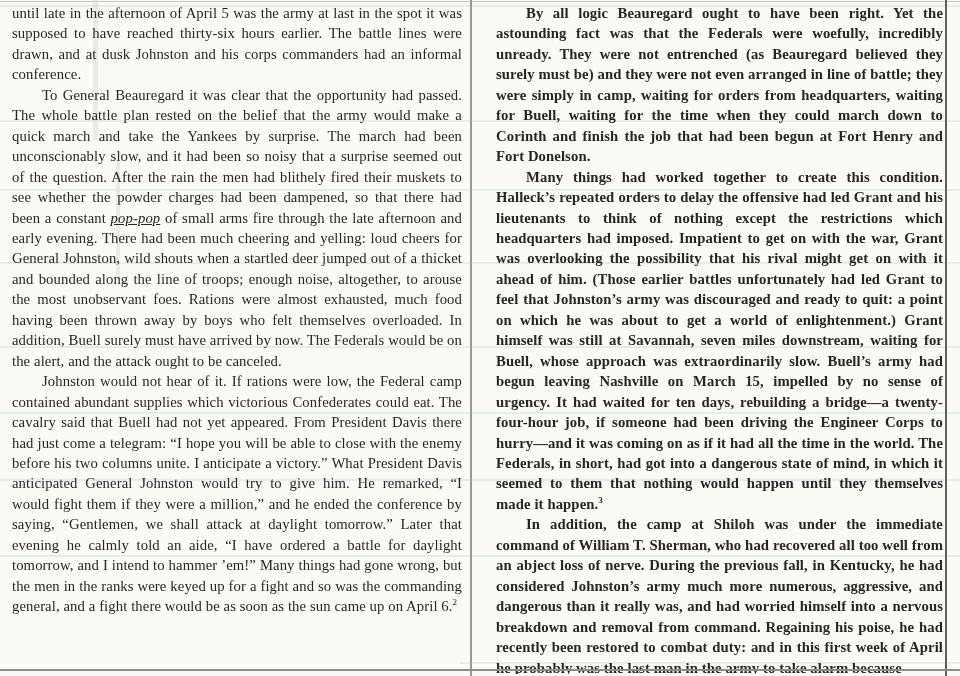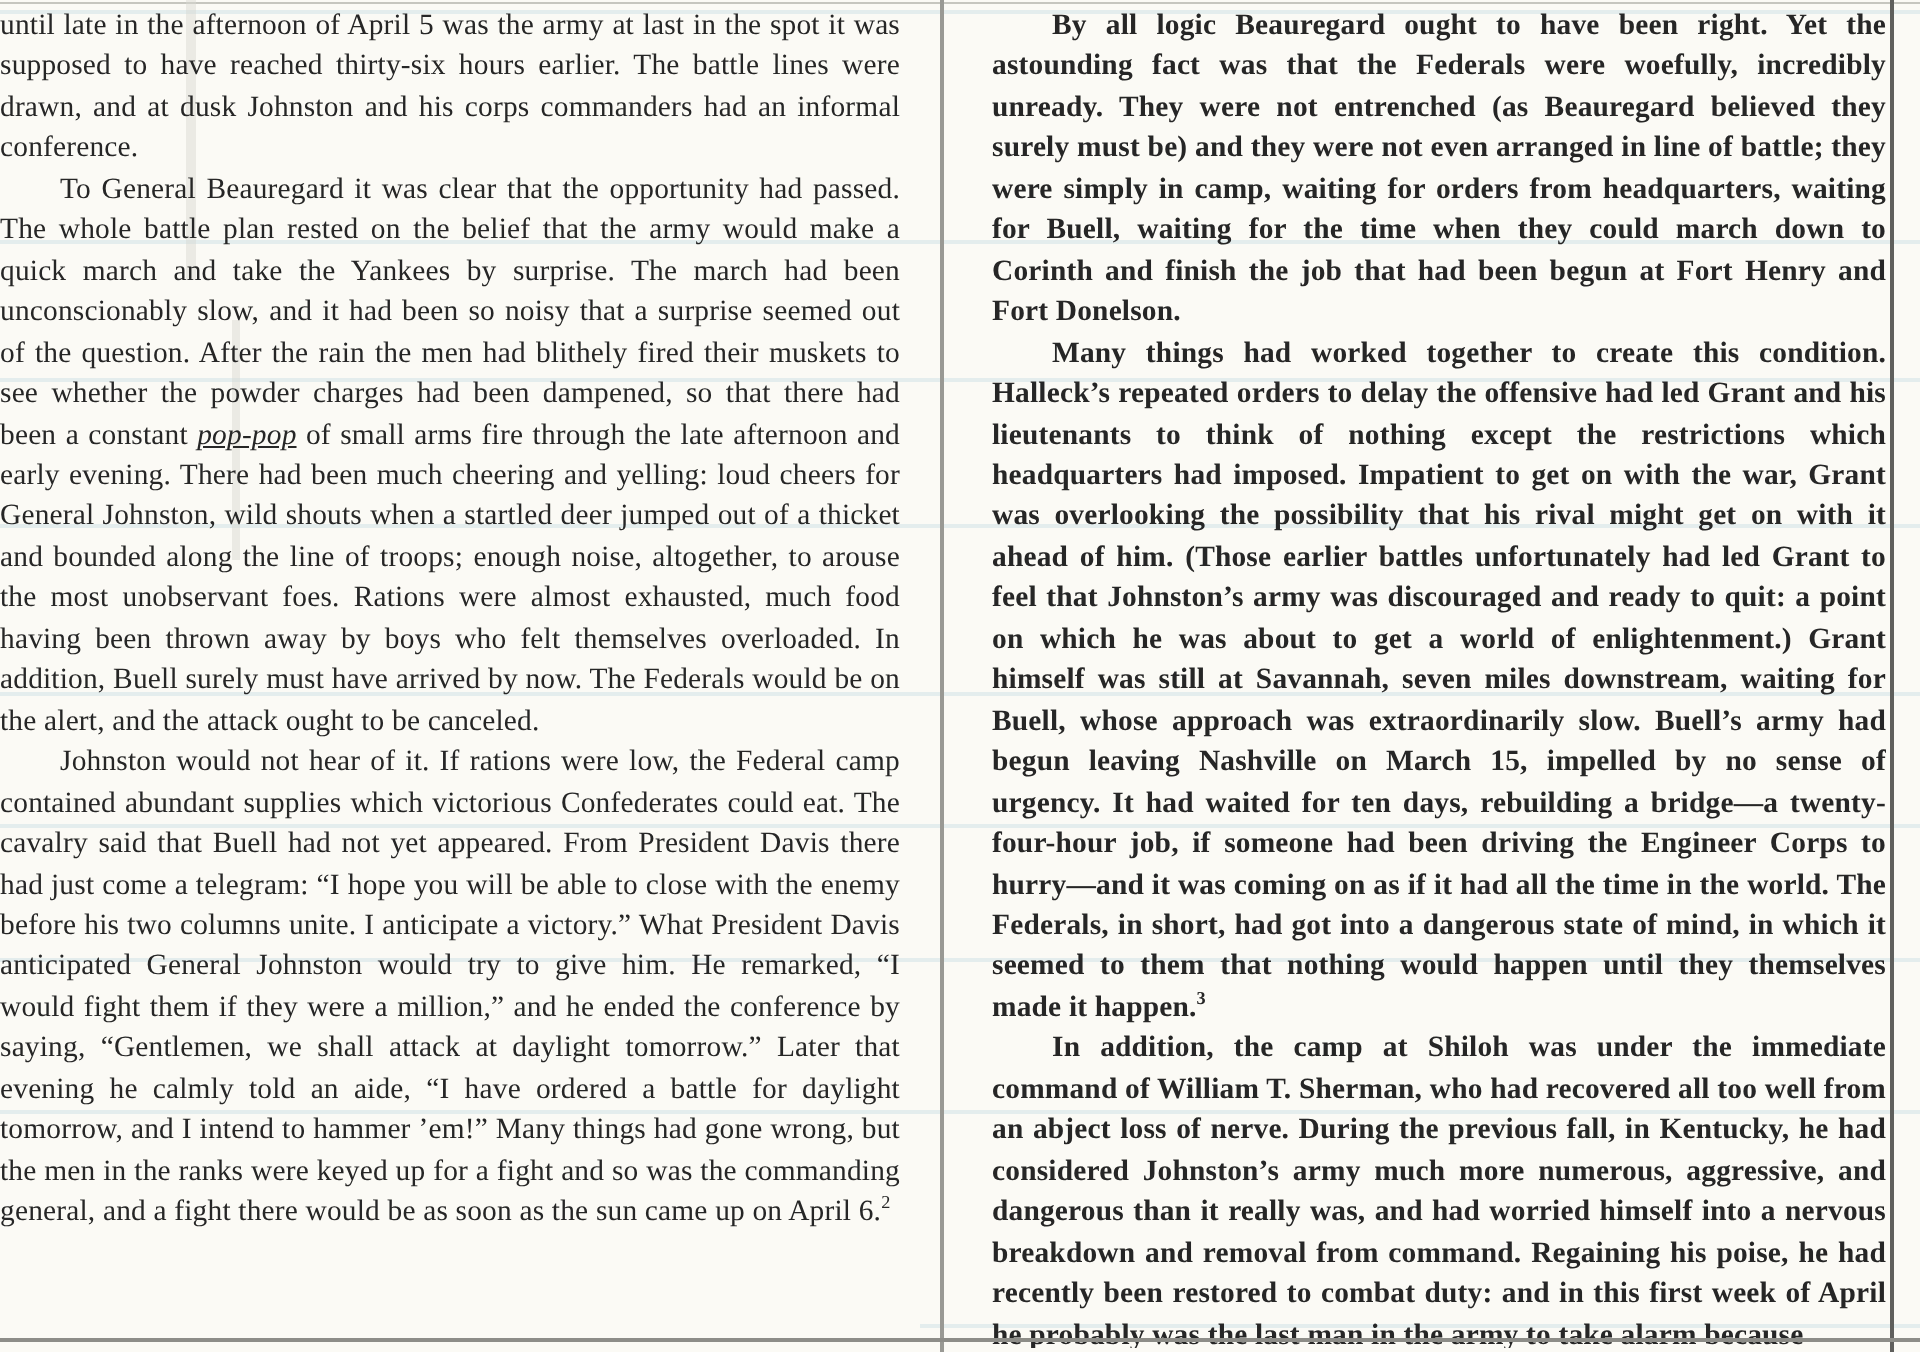--- a/index.html
+++ b/index.html
@@ -11,21 +11,21 @@
   .page { position: absolute; inset: 0; width: 960px; height: 676px; }
 
   .col {
     position: absolute; top: 3px; bottom: 2px; overflow: hidden;
     color: var(--ink, #262626);
     font-size: 14.7px; line-height: 20.45px;
     text-align: justify; letter-spacing: 0.1px;
   }
   .col p { margin: 0; padding: 0; }
   .col p.indent { text-indent: 30px; }
-  .col-left  { left: 0;  width: 450px; }
+  .col-left  { left: 12px;  width: 450px; }
   .col-right { left: 496px; width: 447px; font-weight: bold; }
 
   sup { font-size: 0.62em; vertical-align: super; line-height: 0; }
   i { font-style: italic; text-decoration: underline; }
 
   .vline { position: absolute; top: 0; bottom: 0; }
   .divider { left: 470px; width: 2px; background: var(--divider, #999994); }
   .edge    { left: 945px; width: 2px; background: var(--edge, #5f5f5c); }
 
   .hline { position: absolute; left: 0; right: 0; }

